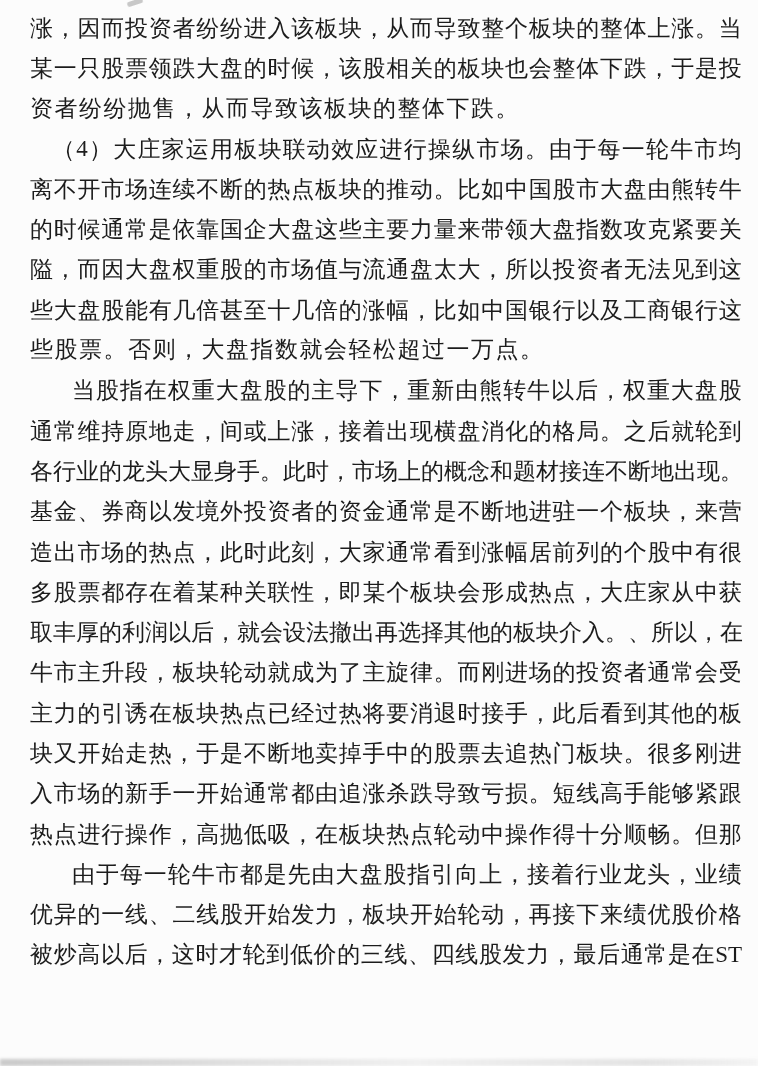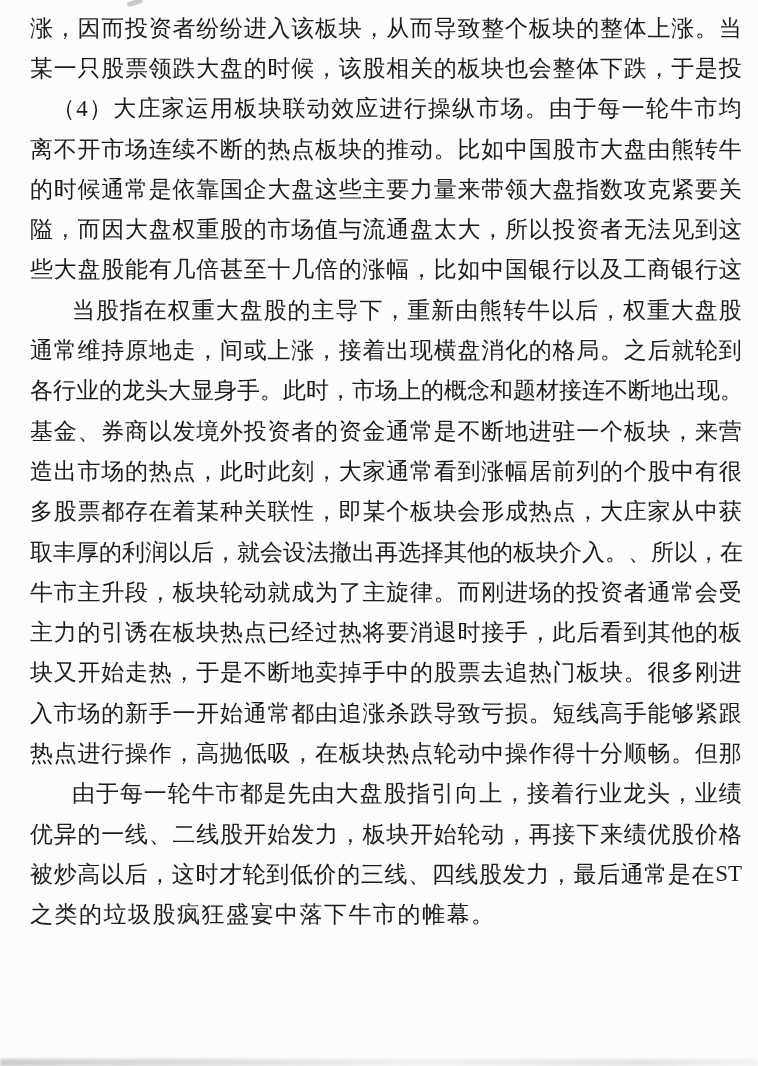--- a/index.html
+++ b/index.html
@@ -136,20 +136,21 @@
           <span>会</span>
           <span>整</span>
           <span>体</span>
           <span>下</span>
           <span>跌</span>
           <span>，</span>
           <span>于</span>
           <span>是</span>
           <span>投</span>
         </div>
+        <div class="text-line last">资者纷纷抛售，从而导致该板块的整体下跌。</div>
       </div>
       <div class="paragraph small-indent">
         <div class="text-line just indent">
           <span>（</span>
           <span>4</span>
           <span>）</span>
           <span>大</span>
           <span>庄</span>
           <span>家</span>
           <span>运</span>
@@ -297,20 +298,21 @@
           <span>银</span>
           <span>行</span>
           <span>以</span>
           <span>及</span>
           <span>工</span>
           <span>商</span>
           <span>银</span>
           <span>行</span>
           <span>这</span>
         </div>
+        <div class="text-line last">些股票。否则，大盘指数就会轻松超过一万点。</div>
       </div>
       <div class="paragraph">
         <div class="text-line just indent">
           <span>当</span>
           <span>股</span>
           <span>指</span>
           <span>在</span>
           <span>权</span>
           <span>重</span>
           <span>大</span>
@@ -779,17 +781,16 @@
           <span>力</span>
           <span>，</span>
           <span>最</span>
           <span>后</span>
           <span>通</span>
           <span>常</span>
           <span>是</span>
           <span>在</span>
           <span>ST</span>
         </div>
-        <div class="text-line last">之类的垃圾股疯狂盛宴中落下牛市的帷幕。</div>
       </div>
     </div>
   <div class="artifact-bottom"></div>
 </div>
 
 </body></html>

